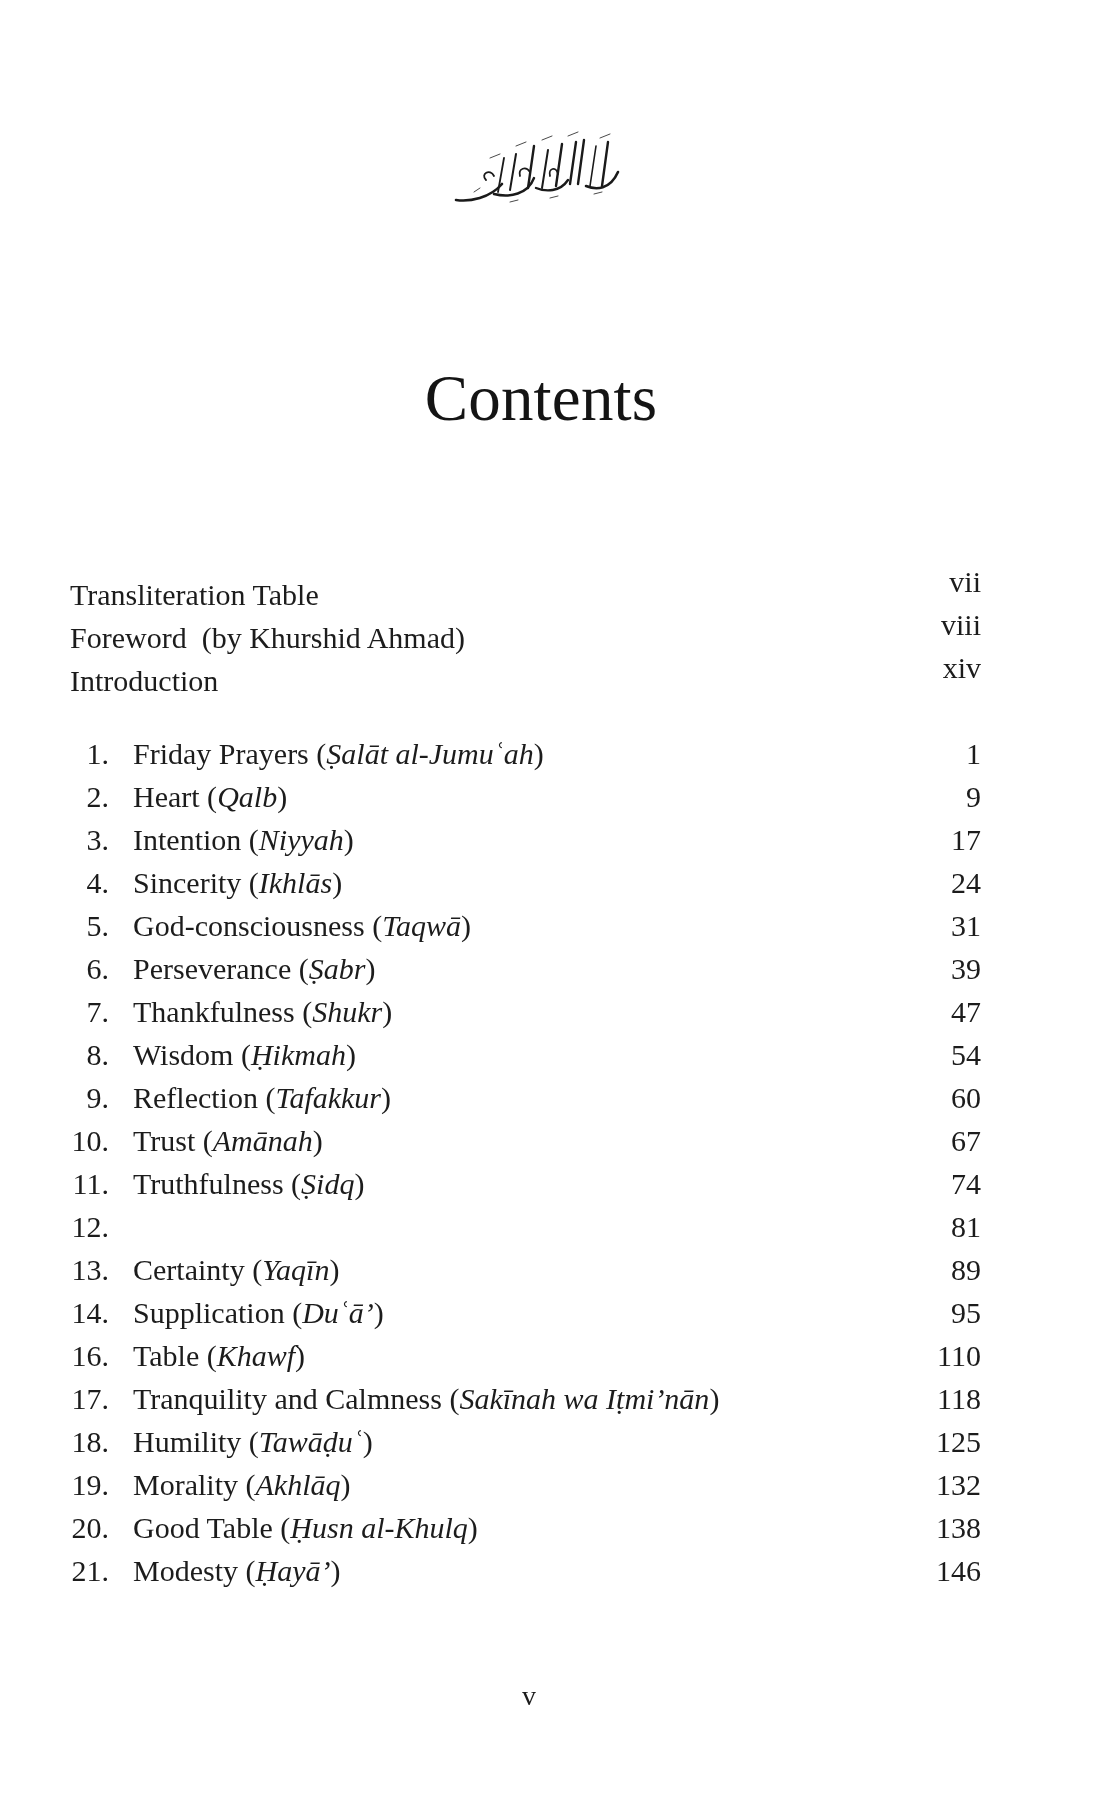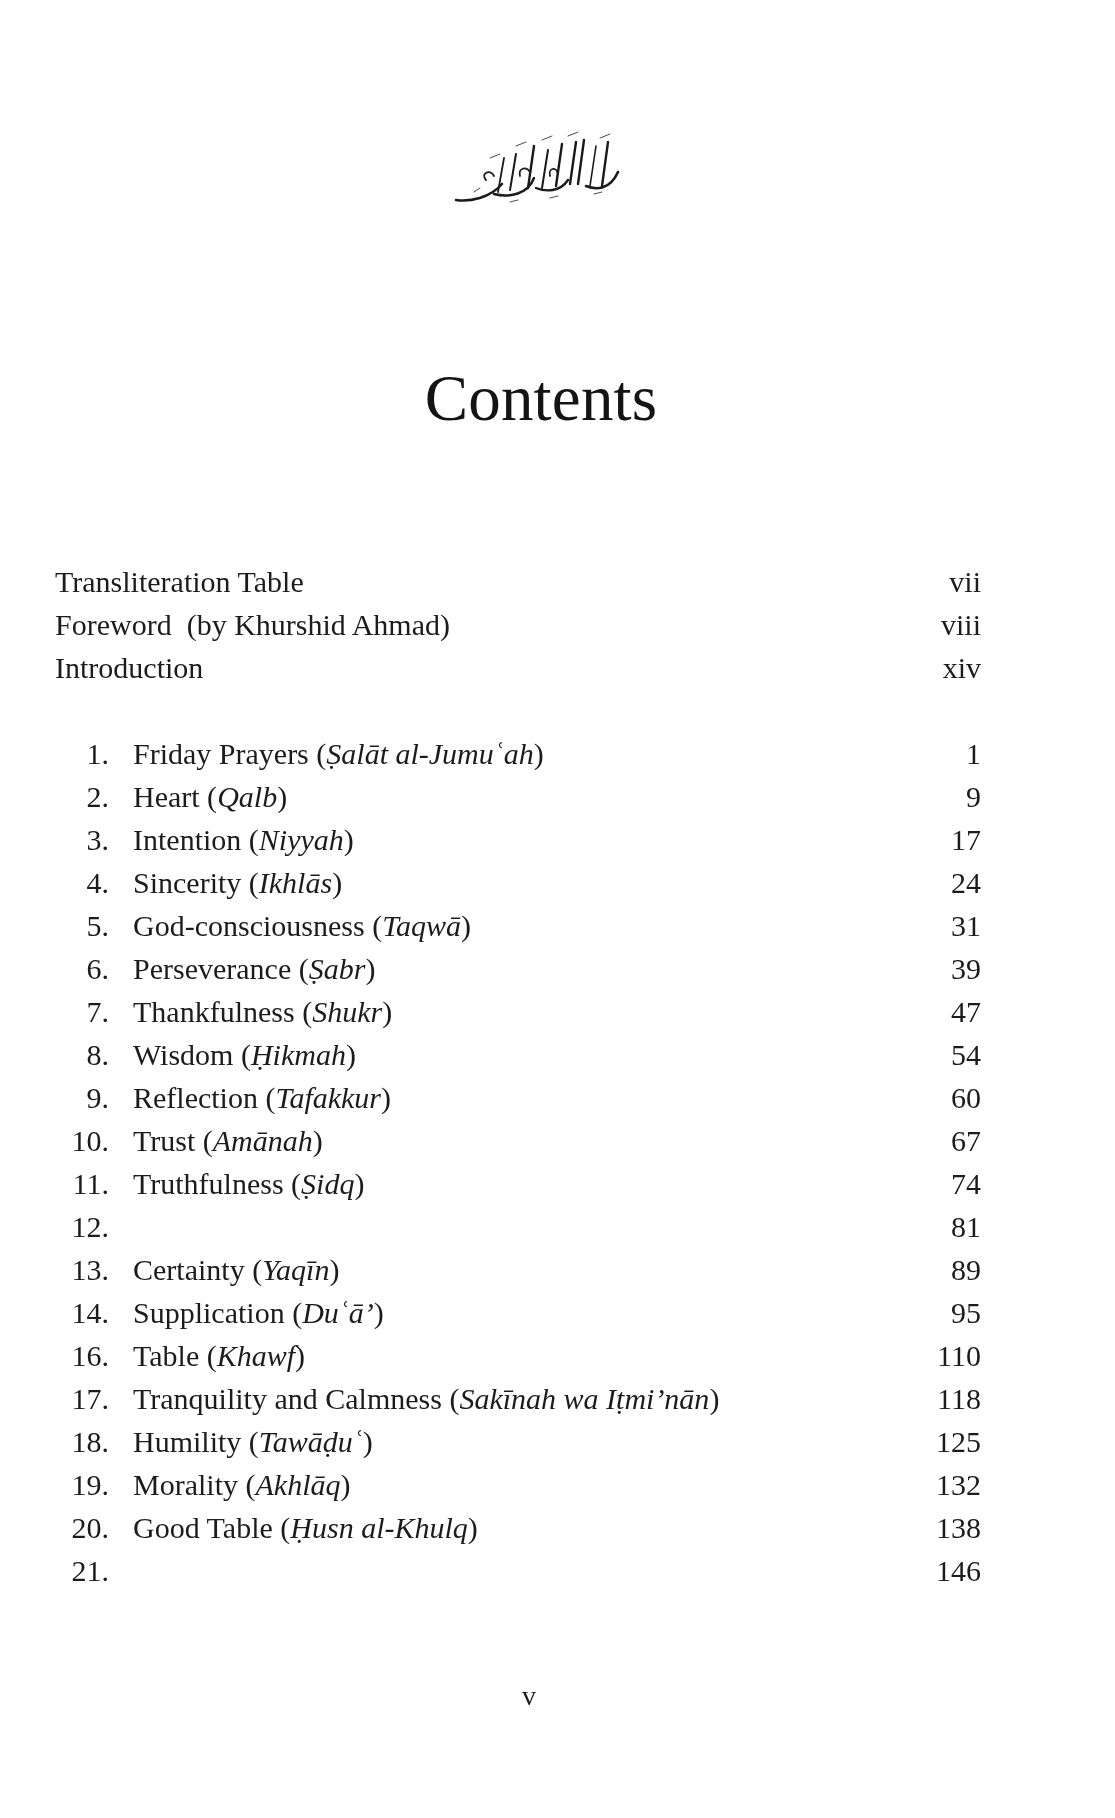--- a/index.html
+++ b/index.html
@@ -62,21 +62,21 @@
   }
   .toc-row .num {
     position: absolute;
     right: calc(1115px - 109px);
     text-align: right;
   }
   .toc-row .title {
     position: absolute;
     left: 133px;
   }
-  .front-matter .toc-row .title { left: 55px; }
+  .front-matter .toc-row .title { left: 70px; margin-top: 13px; }
   .toc-row .title em {
     font-style: italic;
   }
   .toc-row .page {
     position: absolute;
     right: calc(1115px - 981px);
     text-align: right;
     width: auto;
     height: auto;
     background: transparent;
@@ -242,18 +242,19 @@
       <span class="title"><span class="t-main">Morality (</span><em>Akhlāq</em><span class="t-close">)</span></span>
       <span class="page">132</span>
     </div>
       <div class="toc-row">
       <span class="num">20.</span>
       <span class="title"><span class="t-main">Good Table (</span><em>Ḥusn al-Khulq</em><span class="t-close">)</span></span>
       <span class="page">138</span>
     </div>
       <div class="toc-row">
       <span class="num">21.</span>
+      <span class="title"><span class="t-main">Modesty (</span><em>Ḥayā’</em><span class="t-close">)</span></span>
       <span class="page">146</span>
     </div>
     </div>
 
   <div class="folio">v</div>
 </div>
 
 </body></html>

